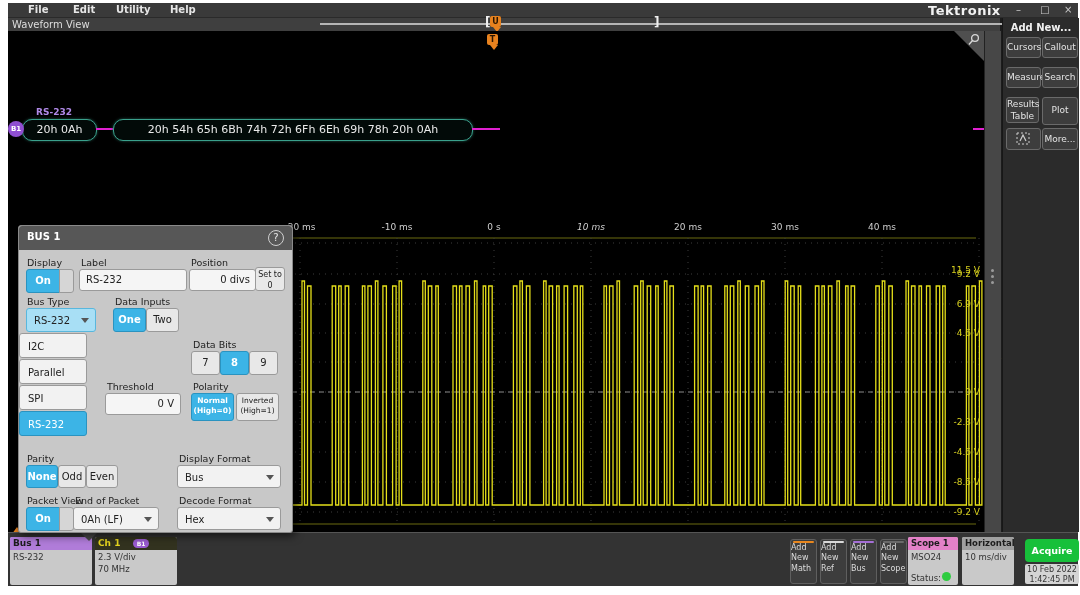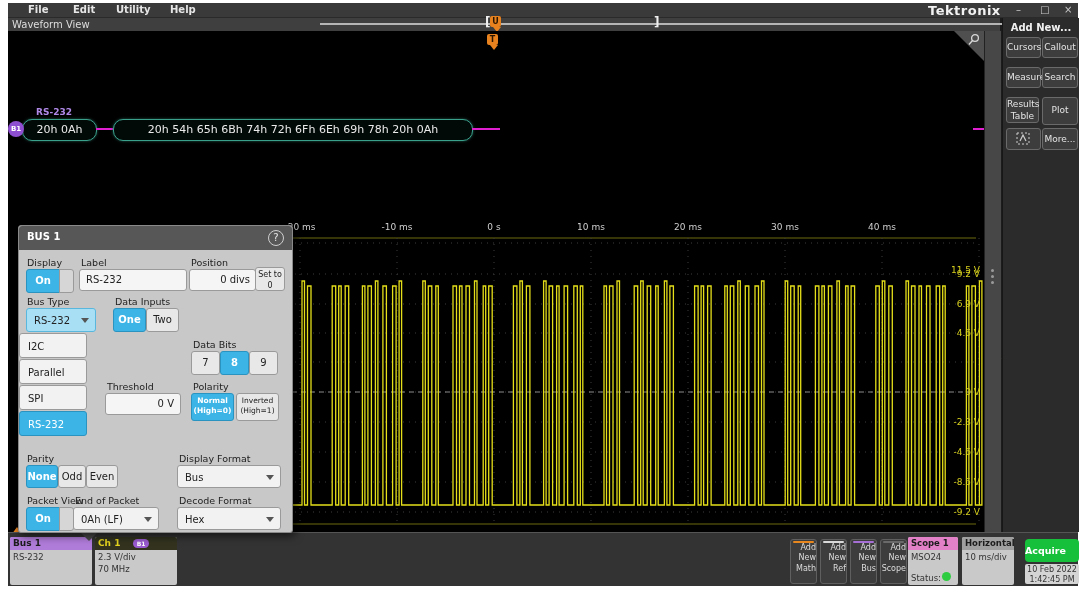--- a/index.html
+++ b/index.html
@@ -53,23 +53,23 @@
   #measbadge{position:absolute;left:0px;top:129px;width:76px;}
   #meashead{position:relative;height:13px;background:#0d0d0d;}
   #meashead .nm{position:absolute;left:3px;top:1px;color:#e6d51f;font-size:9px;font-weight:bold;}
   #measpill{position:absolute;right:2px;top:2px;width:16px;height:9px;background:#e6d51f;border-radius:5px;color:#222;font-size:6px;font-weight:bold;text-align:center;line-height:9px;}
   #measbody{position:relative;height:27px;background:#c9c9c9;color:#333;font-size:8.5px;line-height:1.5;padding:1px 3px;box-sizing:border-box;}
   
   #bottombar{position:absolute;left:0;top:529px;width:1070px;height:53px;background:#333333;border-top:1px solid #555;}
   .badge{position:absolute;top:4px;height:48px;background:#c9c9c9;border-radius:2px;overflow:hidden;}
   .badge .hd{position:relative;height:13px;font-size:9px;font-weight:bold;color:#1c1c1c;padding-left:3px;line-height:13px;}
   .badge .bd{position:relative;font-size:8.5px;color:#333;padding:1px 3px;line-height:1.45;}
-  .addbtn{position:absolute;top:6px;width:27px;height:45px;background:#3d3d3d;border:1px solid #5f5f5f;border-radius:3px;color:#dcdcdc;font-size:8px;text-align:right;line-height:1.3;padding-top:3px;box-sizing:border-box;}
+  .addbtn{position:absolute;top:6px;width:27px;height:45px;background:#3d3d3d;border:1px solid #5f5f5f;border-radius:3px;color:#dcdcdc;font-size:8px;text-align:left;line-height:1.3;padding-top:3px;box-sizing:border-box;}
   .addbtn .stripe{position:absolute;left:2px;right:2px;top:1px;height:2px;border-radius:1px;}
-  #acquirebtn{position:absolute;left:1017px;top:6px;width:54px;height:23px;background:#17c03a;border-radius:4px;color:#ffffff;font-size:9.5px;font-weight:bold;line-height:23px;}
+  #acquirebtn{position:absolute;left:1017px;top:6px;width:54px;height:23px;background:#17c03a;border-radius:4px;color:#ffffff;font-size:9.5px;font-weight:bold;text-align:center;line-height:23px;}
   #datebox{position:absolute;left:1017px;top:31px;width:54px;height:20px;background:#d4d4d4;border-radius:2px;color:#333;font-size:8px;text-align:center;line-height:1.25;padding-top:1px;box-sizing:border-box;}
 </style>
 </head>
 <body>
 
 <div id="stage">
  <div id="appwin">
 
   <div id="menubar">
     <span class="menu-item" style="left:20px">File</span>
@@ -132,21 +132,21 @@
           <line x1="275" y1="451" x2="968" y2="451" stroke="#3c3c3c" stroke-width="1" stroke-dasharray="1 5"></line>
           <line x1="275" y1="481" x2="968" y2="481" stroke="#3c3c3c" stroke-width="1" stroke-dasharray="1 5"></line>
           <line x1="275" y1="361" x2="968" y2="361" stroke="#8a8a8a" stroke-width="1" stroke-dasharray="5 4"></line>
           <path d="M276 474 L294.0 474 L294.0 250 L296.5 250 L296.5 474 L299.5 474 L299.5 255 L303.0 255 L303.0 474 L324.2 474 L324.2 255 L327.7 255 L327.7 474 L330.7 474 L330.7 255 L333.2 255 L333.2 474 L337.2 474 L337.2 255 L340.7 255 L340.7 474 L354.4 474 L354.4 255 L356.9 255 L356.9 474 L359.9 474 L359.9 255 L363.4 255 L363.4 474 L367.4 474 L367.4 250 L369.9 250 L369.9 474 L374.9 474 L374.9 255 L378.4 255 L378.4 474 L384.6 474 L384.6 255 L388.1 255 L388.1 474 L391.1 474 L391.1 250 L393.6 250 L393.6 474 L414.8 474 L414.8 250 L417.3 250 L417.3 474 L420.3 474 L420.3 255 L423.8 255 L423.8 474 L427.8 474 L427.8 255 L430.3 255 L430.3 474 L445.0 474 L445.0 255 L448.5 255 L448.5 474 L451.5 474 L451.5 255 L454.0 255 L454.0 474 L458.0 474 L458.0 255 L461.5 255 L461.5 474 L466.5 474 L466.5 250 L469.0 250 L469.0 474 L475.2 474 L475.2 255 L477.7 255 L477.7 474 L480.7 474 L480.7 255 L484.2 255 L484.2 474 L505.4 474 L505.4 255 L508.9 255 L508.9 474 L511.9 474 L511.9 250 L514.4 250 L514.4 474 L518.4 474 L518.4 255 L521.9 255 L521.9 474 L535.6 474 L535.6 250 L538.1 250 L538.1 474 L541.1 474 L541.1 255 L544.6 255 L544.6 474 L548.6 474 L548.6 255 L551.1 255 L551.1 474 L556.1 474 L556.1 255 L559.6 255 L559.6 474 L565.8 474 L565.8 255 L569.3 255 L569.3 474 L572.3 474 L572.3 255 L574.8 255 L574.8 474 L596.0 474 L596.0 255 L598.5 255 L598.5 474 L601.5 474 L601.5 255 L605.0 255 L605.0 474 L609.0 474 L609.0 250 L611.5 250 L611.5 474 L626.2 474 L626.2 255 L629.7 255 L629.7 474 L632.7 474 L632.7 250 L635.2 250 L635.2 474 L639.2 474 L639.2 255 L642.7 255 L642.7 474 L647.7 474 L647.7 255 L650.2 255 L650.2 474 L656.4 474 L656.4 250 L658.9 250 L658.9 474 L661.9 474 L661.9 255 L665.4 255 L665.4 474 L686.6 474 L686.6 255 L690.1 255 L690.1 474 L693.1 474 L693.1 255 L695.6 255 L695.6 474 L699.6 474 L699.6 255 L703.1 255 L703.1 474 L716.8 474 L716.8 255 L719.3 255 L719.3 474 L722.3 474 L722.3 255 L725.8 255 L725.8 474 L729.8 474 L729.8 250 L732.3 250 L732.3 474 L737.3 474 L737.3 255 L740.8 255 L740.8 474 L747.0 474 L747.0 255 L750.5 255 L750.5 474 L753.5 474 L753.5 250 L756.0 250 L756.0 474 L777.2 474 L777.2 250 L779.7 250 L779.7 474 L782.7 474 L782.7 255 L786.2 255 L786.2 474 L790.2 474 L790.2 255 L792.7 255 L792.7 474 L807.4 474 L807.4 255 L810.9 255 L810.9 474 L813.9 474 L813.9 255 L816.4 255 L816.4 474 L820.4 474 L820.4 255 L823.9 255 L823.9 474 L828.9 474 L828.9 250 L831.4 250 L831.4 474 L837.6 474 L837.6 255 L840.1 255 L840.1 474 L843.1 474 L843.1 255 L846.6 255 L846.6 474 L867.8 474 L867.8 255 L871.3 255 L871.3 474 L874.3 474 L874.3 250 L876.8 250 L876.8 474 L880.8 474 L880.8 255 L884.3 255 L884.3 474 L898.0 474 L898.0 250 L900.5 250 L900.5 474 L903.5 474 L903.5 255 L907.0 255 L907.0 474 L911.0 474 L911.0 255 L913.5 255 L913.5 474 L918.5 474 L918.5 255 L922.0 255 L922.0 474 L928.2 474 L928.2 255 L931.7 255 L931.7 474 L934.7 474 L934.7 255 L937.2 255 L937.2 474 L958.4 474 L958.4 255 L960.9 255 L960.9 474 L963.9 474 L963.9 255 L967.4 255 L967.4 474 L971.4 474 L971.4 250 L973.9 250 L973.9 474 L968 474" fill="none" stroke="#e5df1a" stroke-width="1.3"></path>
         </svg>
 
     <div id="timelabels">
           <div class="timelabel" style="left: 270px; top: 191px;">-20 ms</div>
           <div class="timelabel" style="left: 367px; top: 191px;">-10 ms</div>
           <div class="timelabel" style="left: 464px; top: 191px;">0 s</div>
-          <div class="timelabel" style="left: 561px; top: 191px;">10 ms</div>
+          <div class="timelabel" style="left: 561px; top: 191px; font-style: italic;">10 ms</div>
           <div class="timelabel" style="left: 658px; top: 191px;">20 ms</div>
           <div class="timelabel" style="left: 755px; top: 191px;">30 ms</div>
           <div class="timelabel" style="left: 852px; top: 191px;">40 ms</div>
         </div>
     <div id="voltlabels">
           <div class="voltlabel" style="top: 216px; margin-top: 18px;">11.5 V</div>
           <div class="voltlabel" style="top: 238px;">9.2 V</div>
           <div class="voltlabel" style="top: 268px;">6.9 V</div>
           <div class="voltlabel" style="top: 297px;">4.6 V</div>
           <div class="voltlabel" style="top: 326px; padding-left: 28px;">2.3 V</div>

